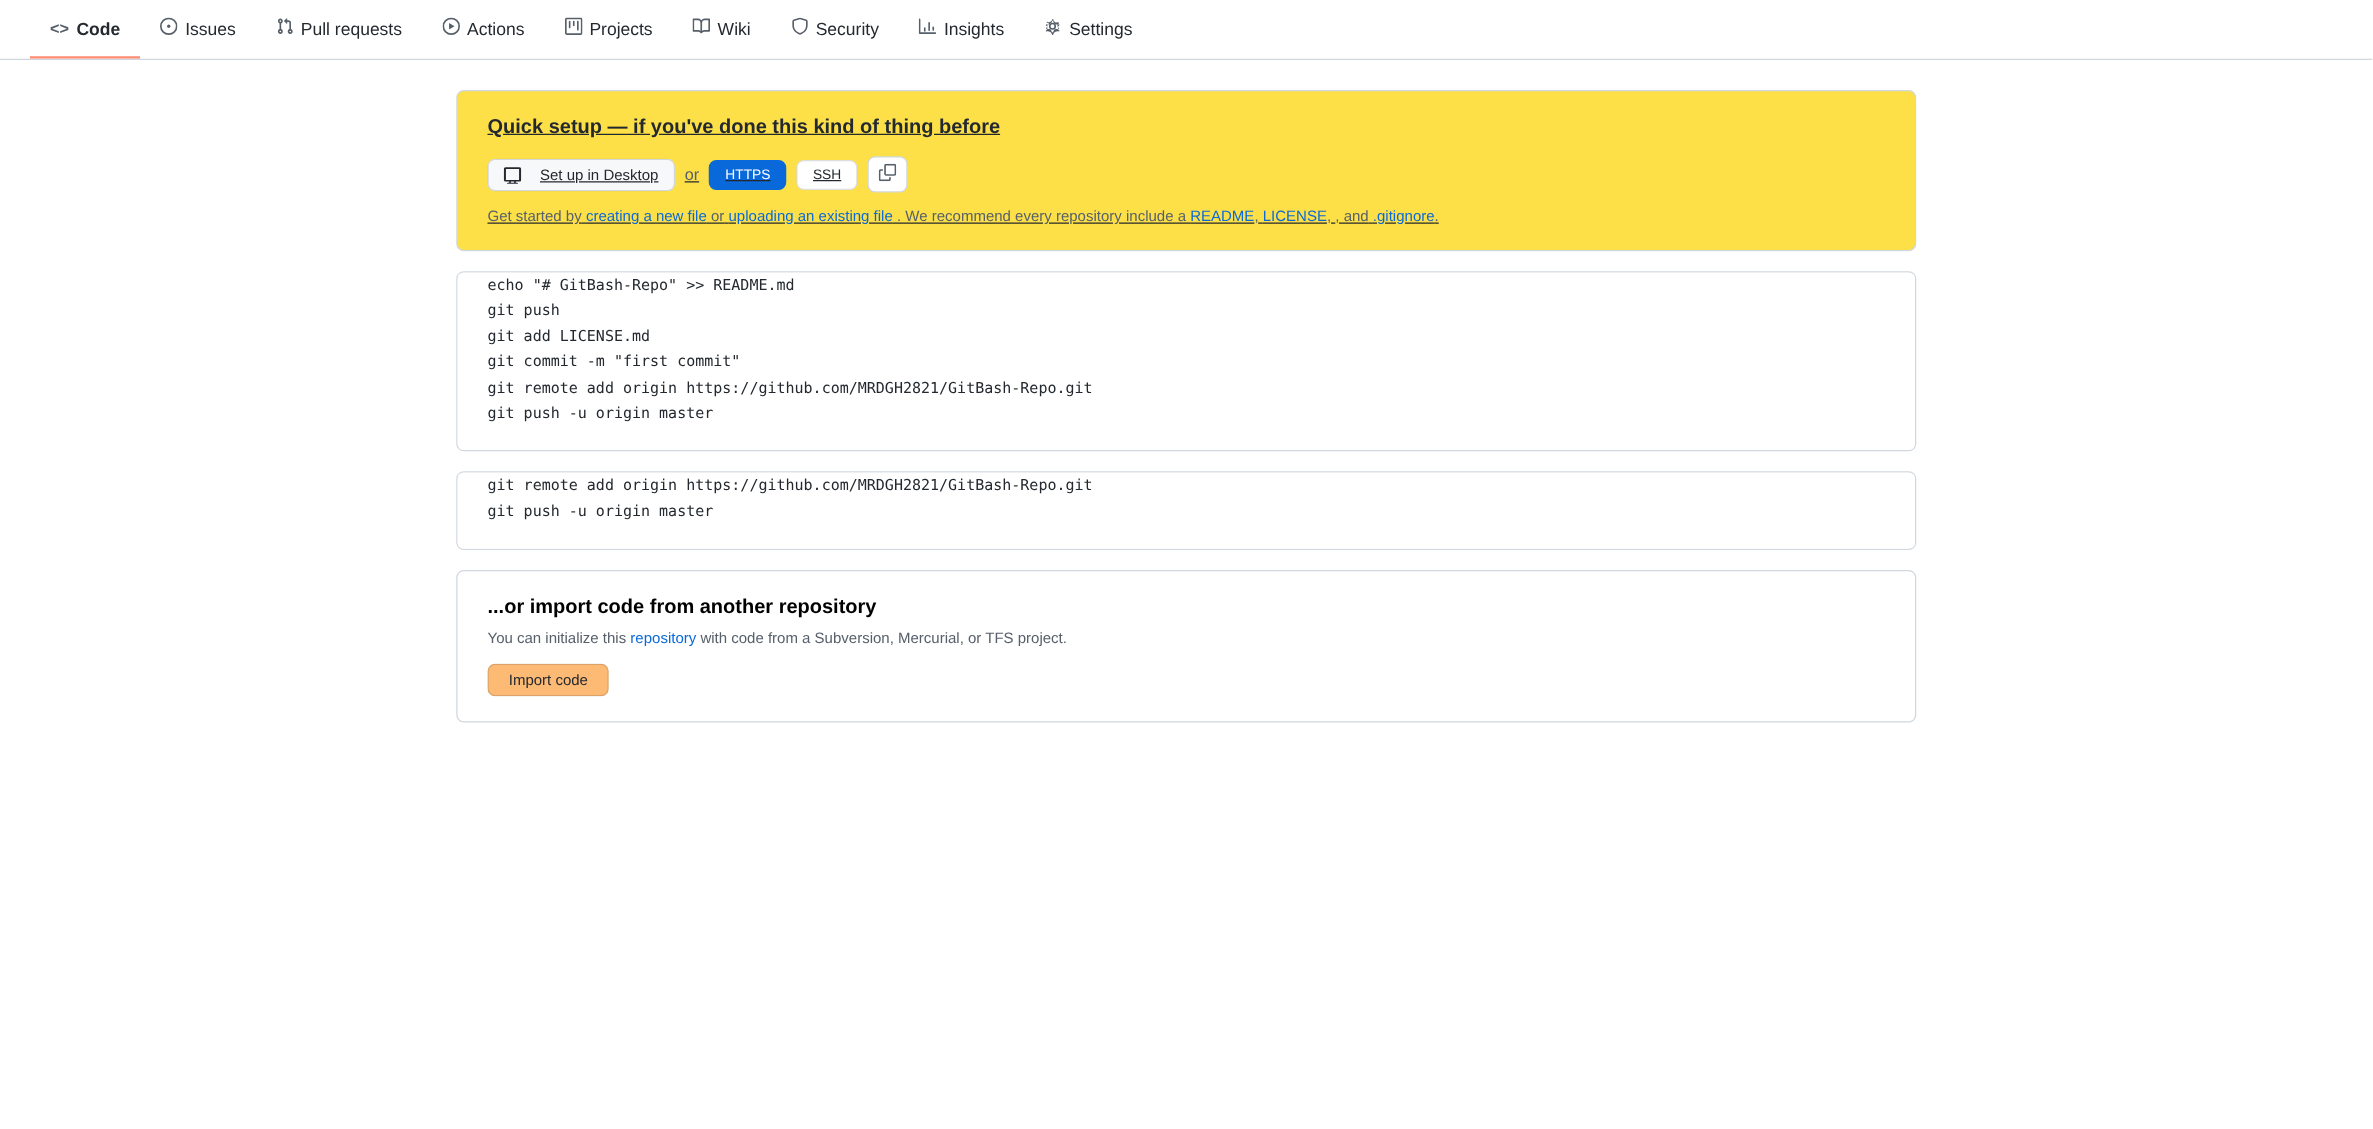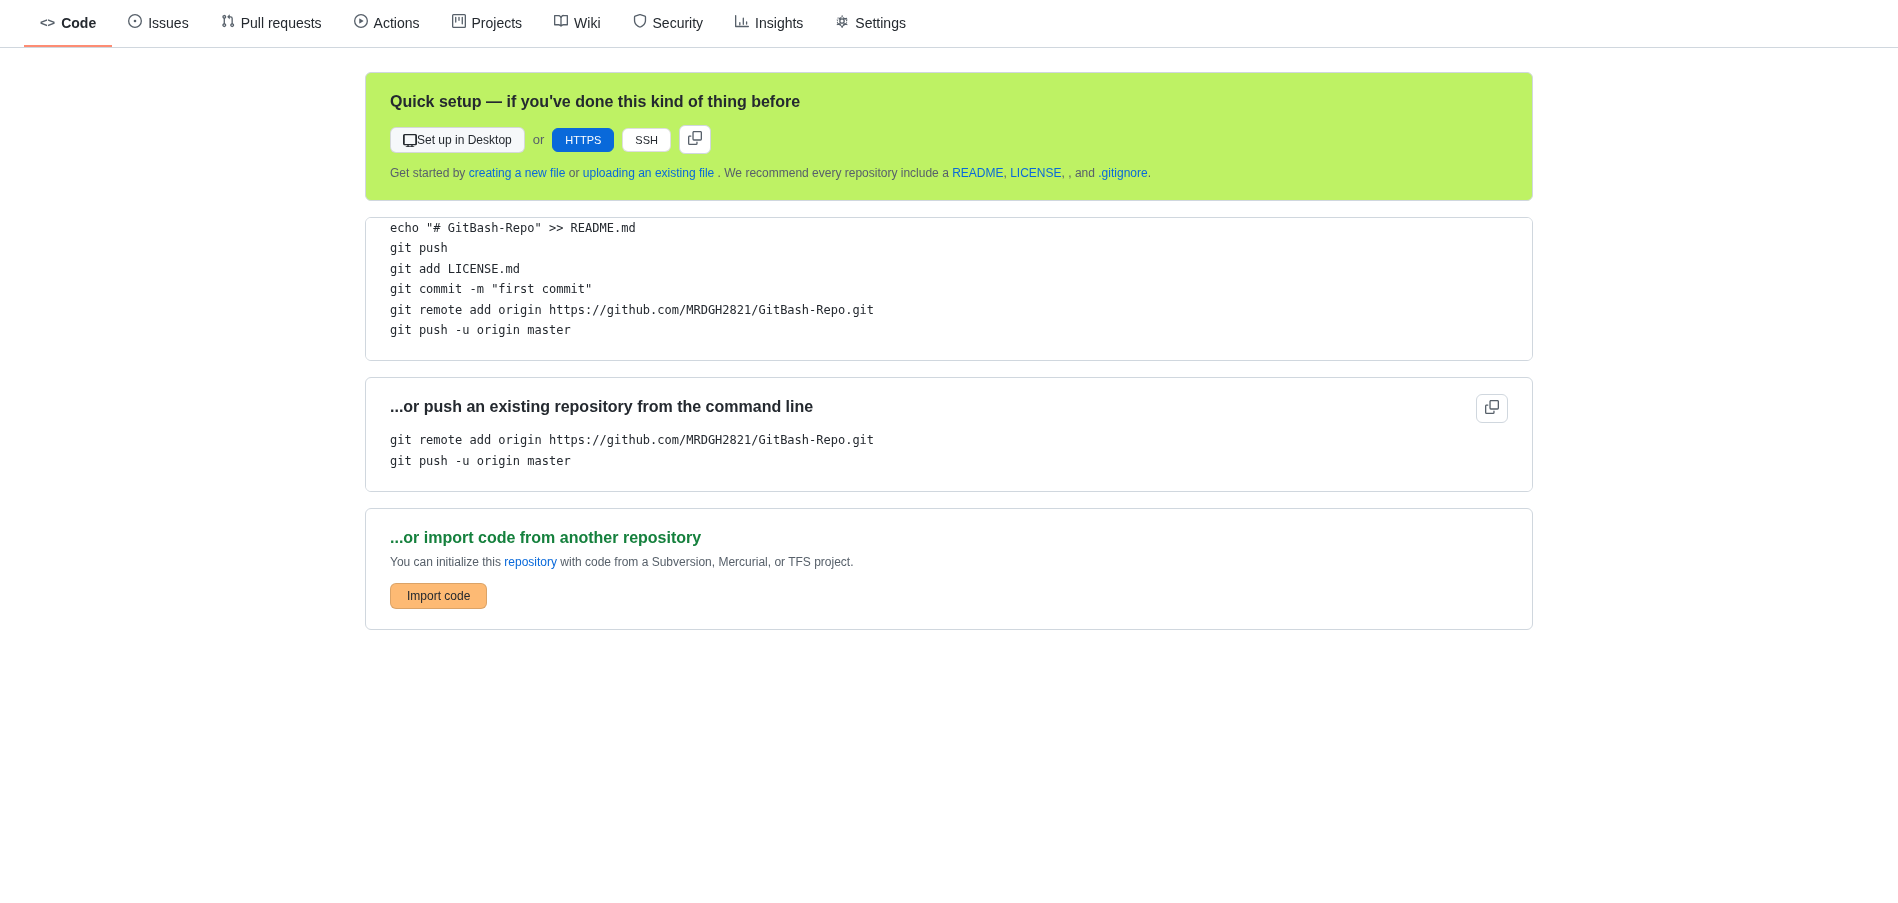--- a/index.html
+++ b/index.html
@@ -53,42 +53,43 @@
     .section-card {
       border: 1px solid #d0d7de;
       border-radius: 6px;
       margin-bottom: 16px;
       background: #ffffff;
       overflow: hidden;
     }
 
     
     .quick-setup {
-      background: #bef264;
+      background: #fde047;
       border: 1px solid #d0d7de;
       border-radius: 6px;
       padding: 20px 24px;
       margin-bottom: 16px;
+      text-decoration: underline;
     }
     .quick-setup-title {
       font-size: 16px;
       font-weight: 600;
       color: #24292f;
       margin-bottom: 14px;
     }
     .url-row {
       display: flex;
       align-items: center;
       gap: 8px;
       margin-bottom: 12px;
     }
     .btn-desktop {
       display: flex;
       align-items: center;
-      gap: 0;
+      gap: 15px;
       padding: 5px 12px;
       font-size: 12px;
       font-weight: 500;
       color: #24292f;
       background: #f6f8fa;
       border: 1px solid rgba(27,31,36,0.15);
       border-radius: 6px;
       cursor: pointer;
       white-space: nowrap;
     }
@@ -176,21 +177,21 @@
     
     .import-section {
       border: 1px solid #d0d7de;
       border-radius: 6px;
       padding: 20px 24px;
       margin-bottom: 16px;
     }
     .import-title {
       font-size: 16px;
       font-weight: 600;
-      color: #15803d;
+      color: #000000;
       margin-bottom: 8px;
     }
     .import-desc {
       font-size: 12px;
       color: #57606a;
       margin-bottom: 14px;
     }
     .btn-import {
       padding: 5px 16px;
       font-size: 12px;
@@ -335,21 +336,20 @@
             <div>git commit -m "first commit"</div>
             <div>git remote add origin https://github.com/MRDGH2821/GitBash-Repo.git</div>
             <div>git push -u origin master</div>
           </div>
       </div>
     </div>
   </div>
 
   <div class="section-card">
     <div class="section-with-copy">
-      <div class="section-title">...or push an existing repository from the command line</div>
       <div class="code-block">
         <button class="code-copy-btn">
           <svg width="14" height="14" viewBox="0 0 16 16" fill="#57606a">
               <path fill-rule="evenodd" d="M0 6.75C0 5.784.784 5 1.75 5h1.5a.75.75 0 010 1.5h-1.5a.25.25 0 00-.25.25v7.5c0 .138.112.25.25.25h7.5a.25.25 0 00.25-.25v-1.5a.75.75 0 011.5 0v1.5A1.75 1.75 0 019.25 16h-7.5A1.75 1.75 0 010 14.25v-7.5z"></path>
               <path fill-rule="evenodd" d="M5 1.75C5 .784 5.784 0 6.75 0h7.5C15.216 0 16 .784 16 1.75v7.5A1.75 1.75 0 0114.25 11h-7.5A1.75 1.75 0 015 9.25v-7.5zm1.75-.25a.25.25 0 00-.25.25v7.5c0 .138.112.25.25.25h7.5a.25.25 0 00.25-.25v-7.5a.25.25 0 00-.25-.25h-7.5z"></path>
             </svg>
         </button>
         <div id="push-commands">
             <div>git remote add origin https://github.com/MRDGH2821/GitBash-Repo.git</div>
             <div>git push -u origin master</div>

